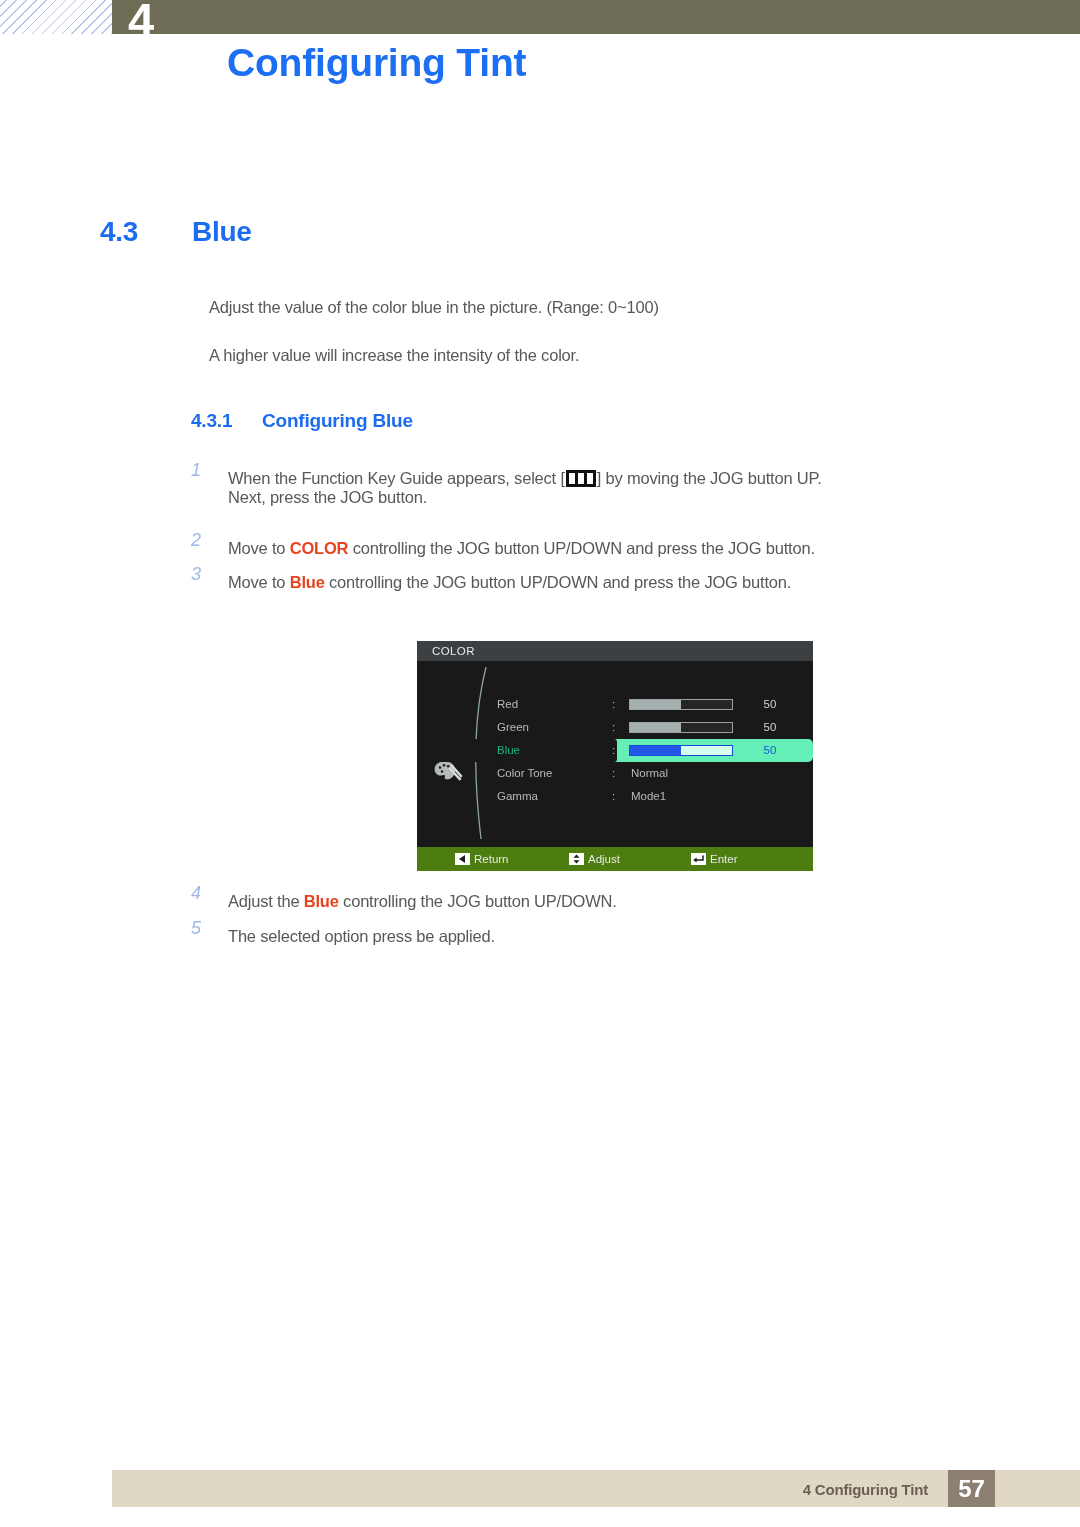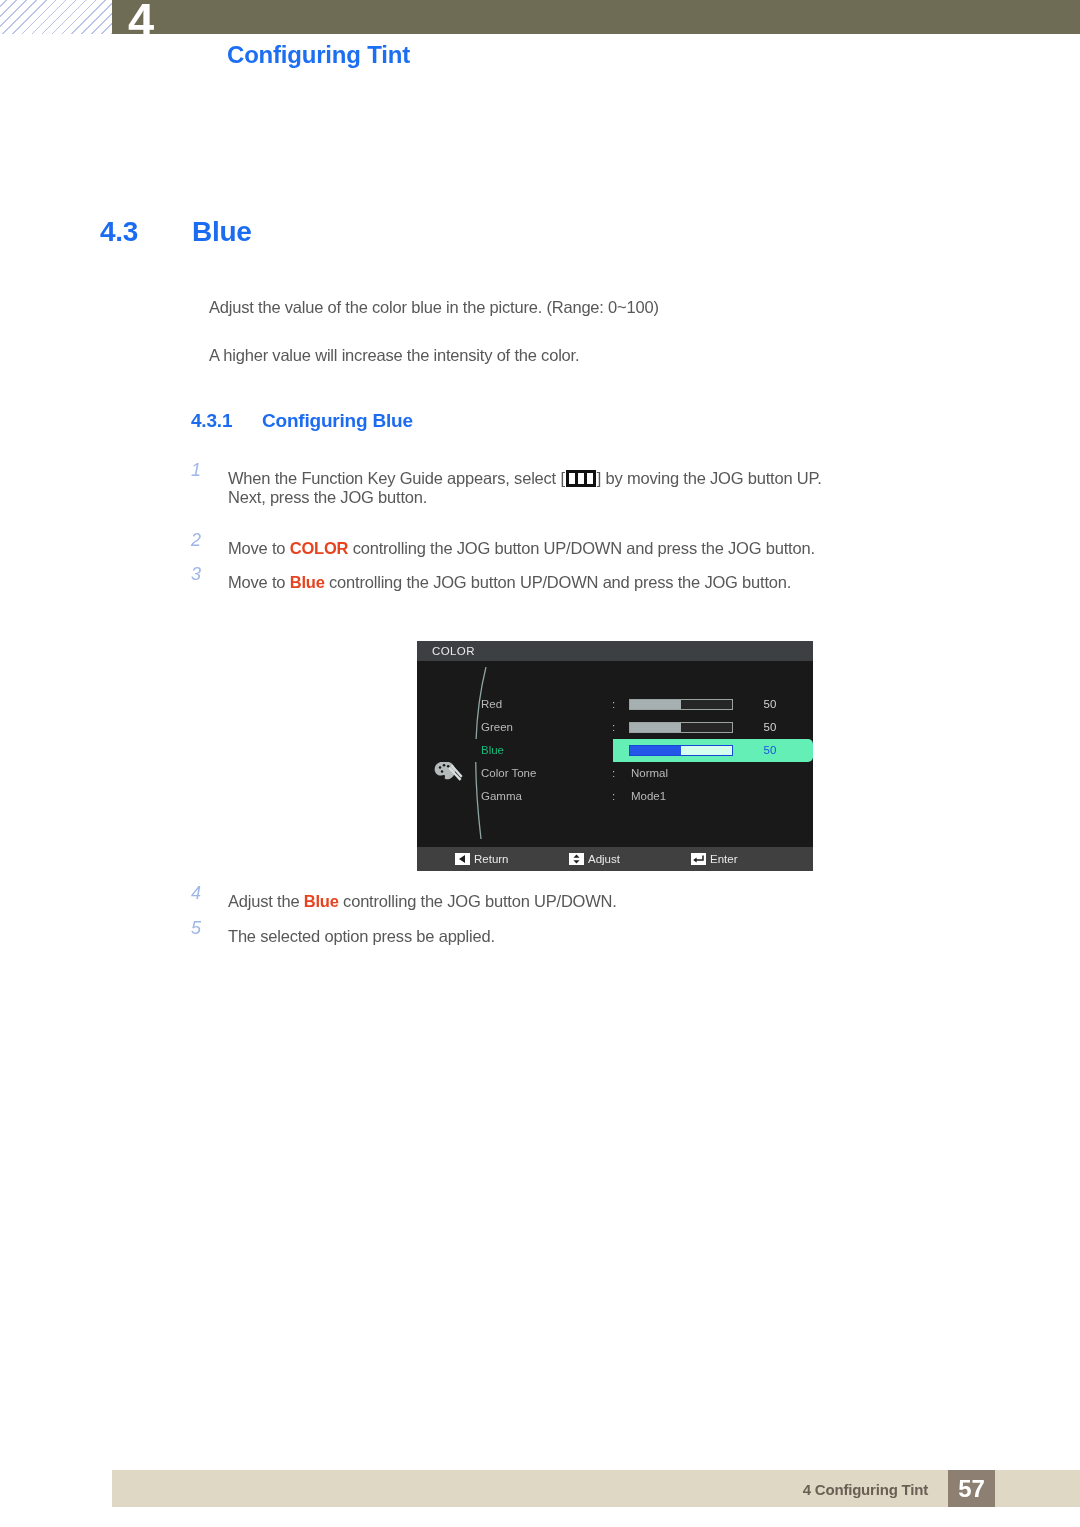--- a/index.html
+++ b/index.html
@@ -41,21 +41,21 @@
     left: 128px; top: -4px;
     font-size: 47px;
     font-weight: bold;
     color: #ffffff;
     letter-spacing: -1px;
     line-height: 1;
   }
   .header-title {
     position: absolute;
     left: 227px; top: 41px;
-    font-size: 24px;
+    font-size: 39px;
     font-weight: bold;
     color: #1c6ef2;
     letter-spacing: -0.2px;
   }
 
   
   .h2 {
     position: absolute;
     left: 100px; top: 216px;
     font-size: 28px;
@@ -182,21 +182,21 @@
     left: 64px; top: 32px;
     width: 332px;
   }
   .osd-row {
     position: relative;
     height: 23px;
     line-height: 23px;
   }
   .osd-row .lbl {
     position: absolute;
-    left: 0; top: 0;
+    left: 16px; top: 0;
     width: 120px;
     color: #b9b9b9;
   }
   .osd-row .colon {
     position: absolute;
     left: 131px; top: 0;
     color: #b9b9b9;
   }
   .osd-row .val {
     position: absolute;
@@ -241,21 +241,21 @@
     position: absolute;
     left: -64px; top: 0;
     width: 196px; height: 23px;
     background: #191919;
   }
 
   .osd-foot {
     position: absolute;
     left: 0; bottom: 0;
     width: 100%; height: 24px;
-    background: #404040;
+    background: #4d7c0f;
     color: #e9e9e9;
     font-size: 11.5px;
   }
   .osd-foot .fitem {
     position: absolute;
     top: 0;
     height: 24px;
     line-height: 24px;
     white-space: nowrap;
   }

